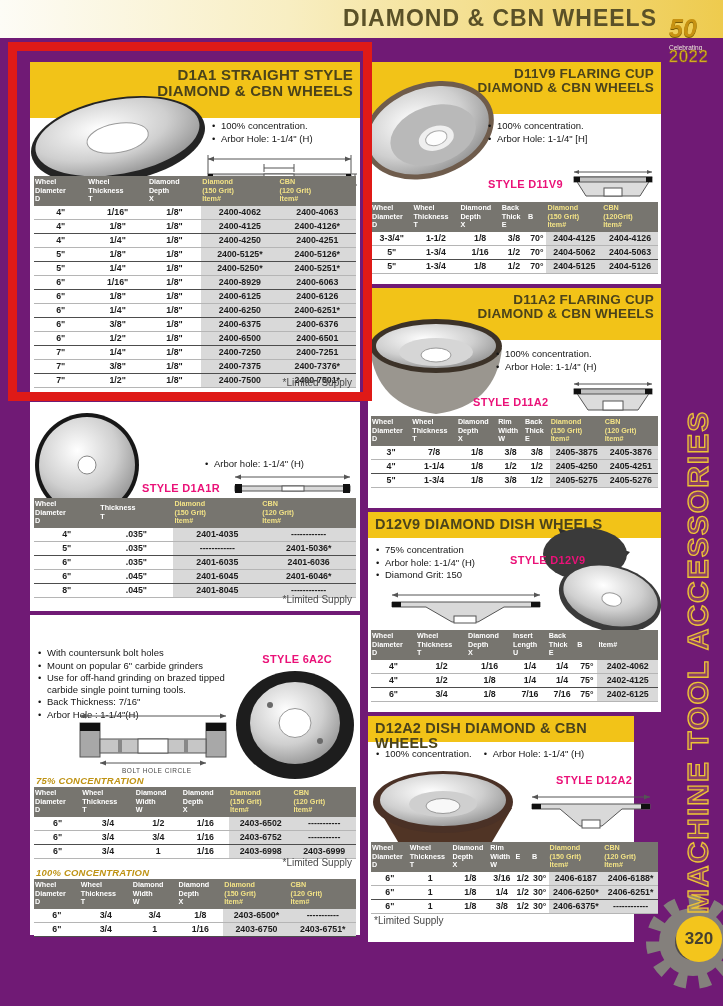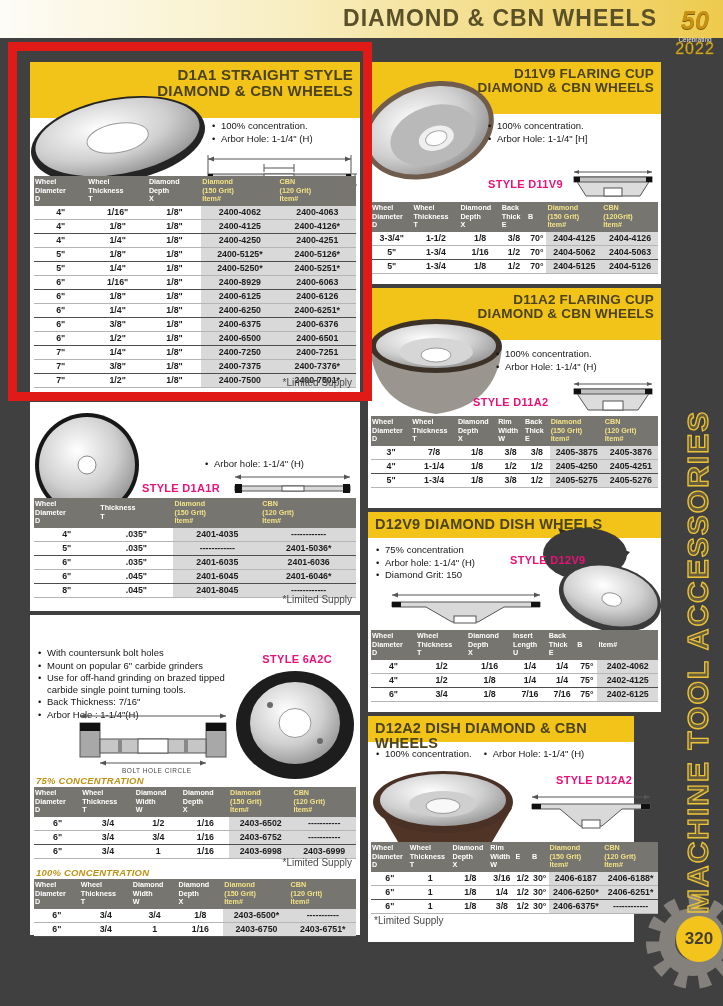--- a/index.html
+++ b/index.html
@@ -1,21 +1,21 @@
 <!DOCTYPE html>
 <html><head>
 <meta charset="utf-8">
 <style>
   html,body{margin:0;padding:0}
-  .page{position:relative;width:723px;height:1006px;background:#404040;font-family:"Liberation Sans",sans-serif;overflow:hidden}
+  .page{position:relative;width:723px;height:1006px;background:#701a75;font-family:"Liberation Sans",sans-serif;overflow:hidden}
 
   
   .hdr{position:absolute;left:0;top:0;width:723px;height:38px;background:linear-gradient(90deg,#fdfcf6 0%,#f8eec2 40%,#eecb4e 100%)}
   .hdr-title{position:absolute;right:66px;top:5px;font-size:23px;font-weight:bold;color:#5a5128;letter-spacing:1px}
-  .badge{position:absolute;right:2px;top:4px;width:52px;height:60px;text-align:center}
+  .badge{position:absolute;right:2px;top:12px;width:52px;height:60px;text-align:left}
   .badge-50{font-size:25px;font-weight:bold;font-style:italic;color:#c79212;line-height:32px;text-shadow:0 1px 0 #7a5c06}
   .badge-cel{font-size:6.5px;color:#ece7da;line-height:7px}
   .badge-yr{font-size:16px;font-weight:normal;color:#e9bc2c;letter-spacing:1px;line-height:11px;-webkit-text-stroke:.6px #9a7a10}
 
   
   .hl-box{position:absolute;left:8px;top:42px;width:364px;height:359px;border:9px solid #df1a17;box-sizing:border-box;z-index:6;pointer-events:none}
 
   
   .panel{position:absolute;background:#fff;z-index:2}
   .band{background:#f2c318;color:#4b431b;font-weight:bold;padding:5px 7px 4px;box-sizing:border-box}

